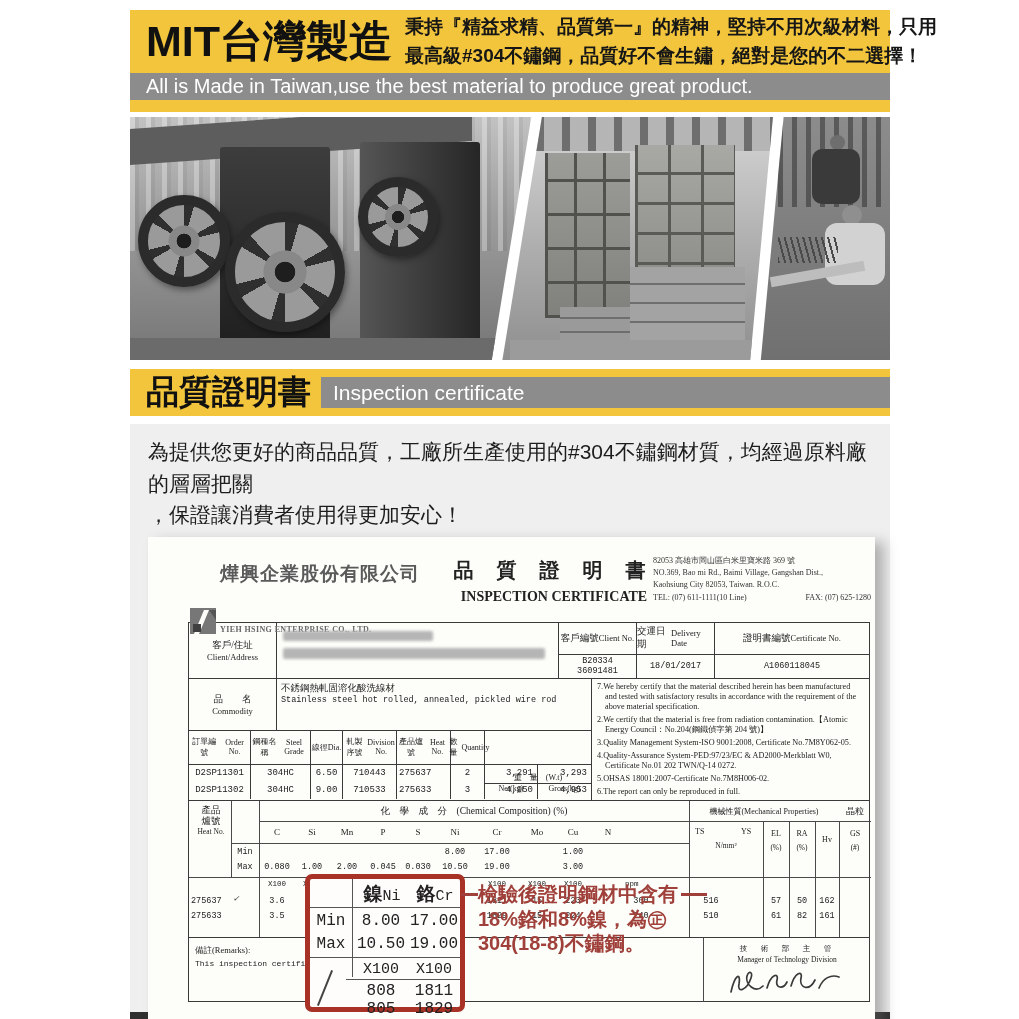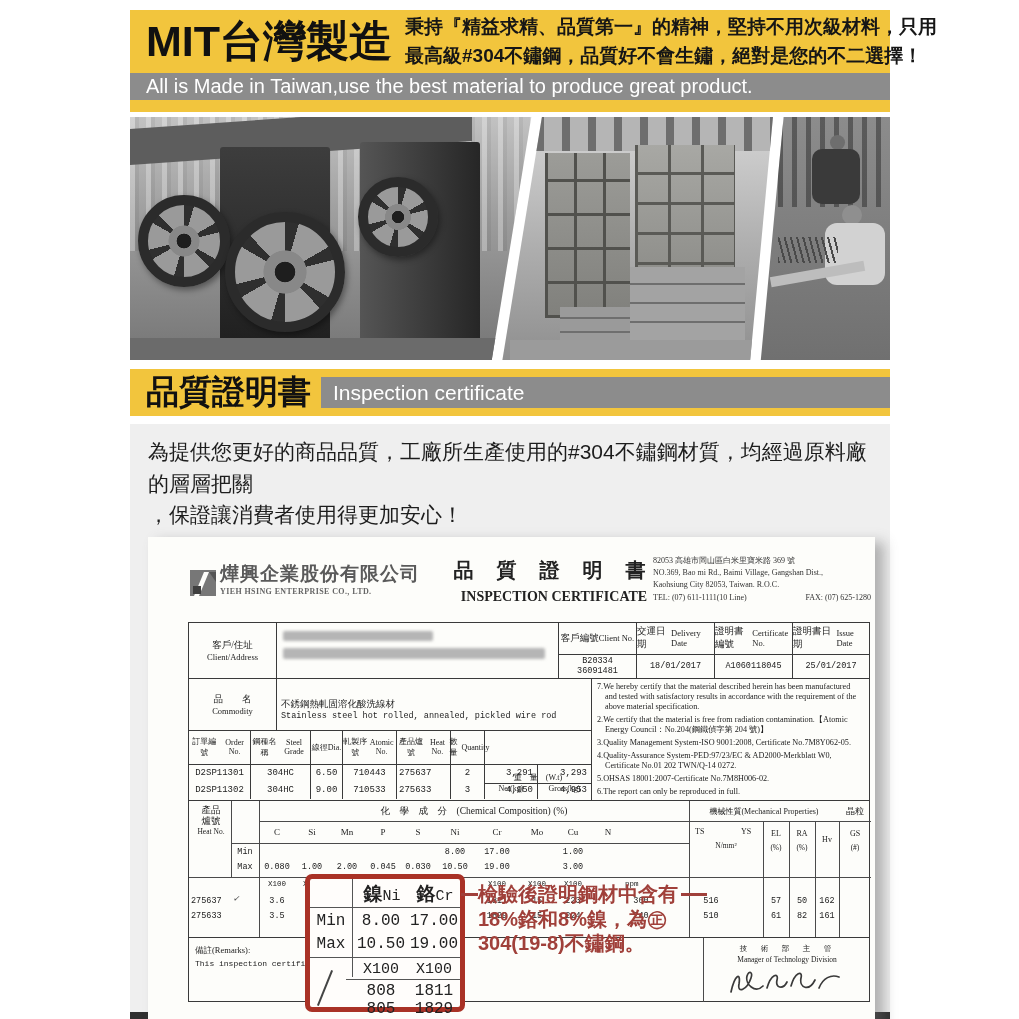--- a/index.html
+++ b/index.html
@@ -74,21 +74,21 @@
   
   .panel { position:relative; height:588px; background:#EFEFEF; }
   .intro { padding:12px 18px 0 18px; font-size:21px; color:#1d1d1d; line-height:1.5; }
   .paper { position:relative; margin:6px 0 0 18px; width:727px; height:502px; background:#fdfdfa;
            box-shadow:9px 5px 12px rgba(100,100,100,.45); color:#2b2b2b;
            font-family:"Liberation Serif", serif; }
   .cert-header { position:relative; height:85px; }
   .logo-block { position:absolute; left:42px; top:24px; display:flex; align-items:flex-end; }
   .logo-text { margin-left:4px; }
   .co-zh { font-size:19px; font-weight:700; color:#5a5a5a; letter-spacing:1px; }
-  .co-en { font-size:8px; font-weight:700; color:#666; letter-spacing:.4px; }
+  .co-en { font-size:8px; font-weight:700; color:#666; letter-spacing:.4px;margin-top:38px; }
   .cert-title { position:absolute; left:268px; top:20px; width:214px; text-align:center;margin-left:31px; }
   .ct-zh { font-size:20px; font-weight:700; letter-spacing:9px; color:#222; }
   .ct-en { font-size:14px; font-weight:700; margin-top:5px; color:#222; }
   .cert-addr { position:absolute; left:505px; top:18px; width:218px; font-size:8px; color:#333; line-height:1.55; }
   .addr-tel { display:flex; justify-content:space-between; }
 
   .ctable { margin-left:40px; width:682px; border:1.5px solid #3a3a3a; font-size:9px; color:#222; }
   .mono { font-family:"Liberation Mono","DejaVu Sans Mono",monospace; }
   .zh-s { font-size:9.5px; } .en-s { font-size:8.5px; }
 
@@ -102,21 +102,21 @@
   .info-col { width:78px; display:flex; flex-direction:column; border-right:1px solid #3a3a3a; }
   .info-col:last-child { border-right:none; flex:1; }
   .info-head { height:32px; border-bottom:1px solid #3a3a3a; display:flex; flex-direction:row;
                align-items:center; justify-content:center; }
   .info-val { flex:1; display:flex; flex-direction:column; align-items:center; justify-content:center;
               font-size:8.5px; }
 
   .rowBC { display:flex; height:122px; border-bottom:1.5px solid #3a3a3a; }
   .bc-left { width:402px; }
   .commodity { height:52px; border-bottom:1px solid #3a3a3a; display:flex; }
-  .c-val { flex:1; padding:19px 4px; }
+  .c-val { flex:1; padding:3px 4px; }
   .ordertable { height:68px; }
   .ot-head { height:34px; border-bottom:1px solid #3a3a3a; display:flex; }
   .ot-col { border-right:1px solid #3a3a3a; display:flex; flex-direction:row; justify-content:center;
             align-items:center; font-size:8px; text-align:center; }
   .ot-weight { width:106px; display:flex; flex-direction:column;margin-top:41px; }
   .ot-wtop { height:16px; display:flex; align-items:center; justify-content:center; font-size:8px; }
   .ot-wsub { flex:1; display:flex; border-top:1px solid #3a3a3a; }
   .ot-wsub div { width:53px; display:flex; align-items:center; justify-content:center; font-size:8px; }
   .ot-wsub div:first-child { border-right:1px solid #3a3a3a; }
   .ot-row { display:flex; height:17px; font-size:9px; }
@@ -278,29 +278,20 @@
           </div>
           <div class="info-col">
             <div class="info-head">
               <div class="zh-s">證明書編號</div>
               <div class="en-s">Certificate No.</div>
             </div>
             <div class="info-val mono">
                 <div>A1060118045</div>
               </div>
           </div>
-          <div class="info-col">
-            <div class="info-head">
-              <div class="zh-s">證明書日期</div>
-              <div class="en-s">Issue Date</div>
-            </div>
-            <div class="info-val mono">
-                <div>25/01/2017</div>
-              </div>
-          </div>
         </div>
 
         <div class="rowBC">
           <div class="bc-left">
             <div class="commodity">
               <div class="c-label">
                 <div class="zh-s">品　　名</div>
                 <div class="en-s">Commodity</div>
               </div>
               <div class="c-val">
@@ -317,21 +308,21 @@
                 <div class="ot-col" style="width:60px">
                   <div>鋼種名稱</div>
                   <div>Steel Grade</div>
                 </div>
                 <div class="ot-col" style="width:32px">
                   <div>線徑</div>
                   <div>Dia.</div>
                 </div>
                 <div class="ot-col" style="width:54px">
                   <div>軋製序號</div>
-                  <div>Atomic No.</div>
+                  <div>Division No.</div>
                 </div>
                 <div class="ot-col" style="width:54px">
                   <div>產品爐號</div>
                   <div>Heat No.</div>
                 </div>
                 <div class="ot-col" style="width:34px">
                   <div>數　量</div>
                   <div>Quantity</div>
                 </div>
                 <div class="ot-weight">
@@ -510,18 +501,18 @@
         <span class="mg-cell" style="left:42px;top:121px;width:58px">805</span>
         <span class="mg-cell" style="left:98px;top:121px;width:52px">1829</span>
         <div class="mg-slash"></div>
       </div>
     </div>
     <div class="dash dashL"></div>
     <div class="dash dashR"></div>
     <div class="annot">
       <div>檢驗後證明鋼材中含有</div>
       <div>18%鉻和8%鎳，為㊣</div>
-      <div>304(19-8)不鏽鋼。</div>
+      <div>304(18-8)不鏽鋼。</div>
     </div>
   </div>
 
   <div class="bottom-bar"></div>
 </div>
 
 </body></html>

